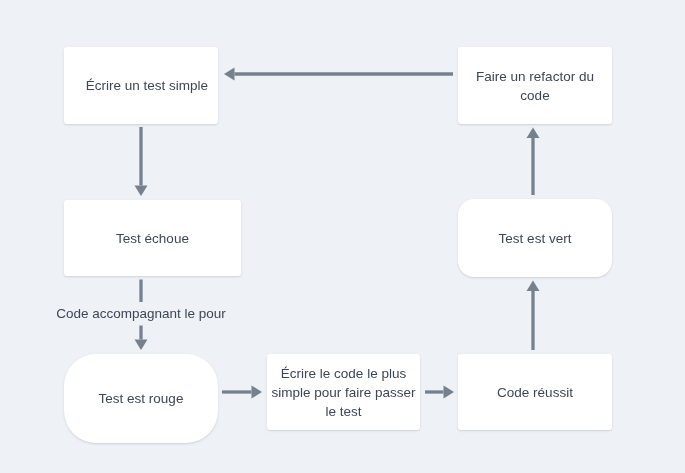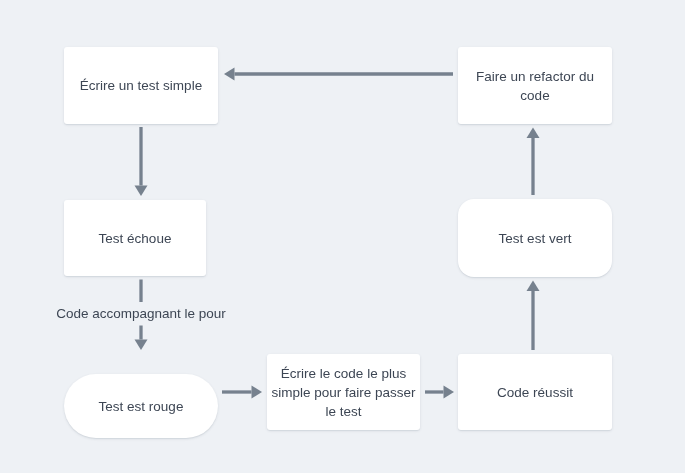--- a/index.html
+++ b/index.html
@@ -42,23 +42,23 @@
     box-shadow: 0 1px 3px rgba(30, 45, 70, 0.10), 0 1px 1px rgba(30, 45, 70, 0.06);
     display: flex;
     align-items: center;
     justify-content: center;
     text-align: center;
     color: var(--text-color);
     font-size: 13.5px;
     line-height: 19px;
     padding: 8px 10px;
   }
-  .n1 { left: 64px;  top: 47px;  width: 154px; height: 77px; }
-  .n2 { left: 64px;  top: 200px; width: 142px; height: 76px; }
-  .n3 { left: 64px;  top: 374px; width: 154px; height: 64px; border-radius: 32px; }
+  .n1 { left: 64px;  top: 47px;  width: 154px; height: 77px; justify-content: flex-end; }
+  .n2 { left: 64px;  top: 200px; width: 177px; height: 76px; }
+  .n3 { left: 64px;  top: 354px; width: 154px; height: 89px; border-radius: 32px; }
   .n4 { left: 267px; top: 354px; width: 153px; height: 76px; padding: 8px 0; justify-content: flex-end; }
   .n5 { left: 458px; top: 354px; width: 154px; height: 76px; }
   .n6 { left: 458px; top: 199px; width: 154px; height: 78px; border-radius: 16px; }
   .n7 { left: 458px; top: 47px;  width: 154px; height: 77px; }
   .edge-label {
     position: absolute;
     left: 41px; top: 306px;
     width: 200px;
     text-align: center;
     color: var(--text-color);

